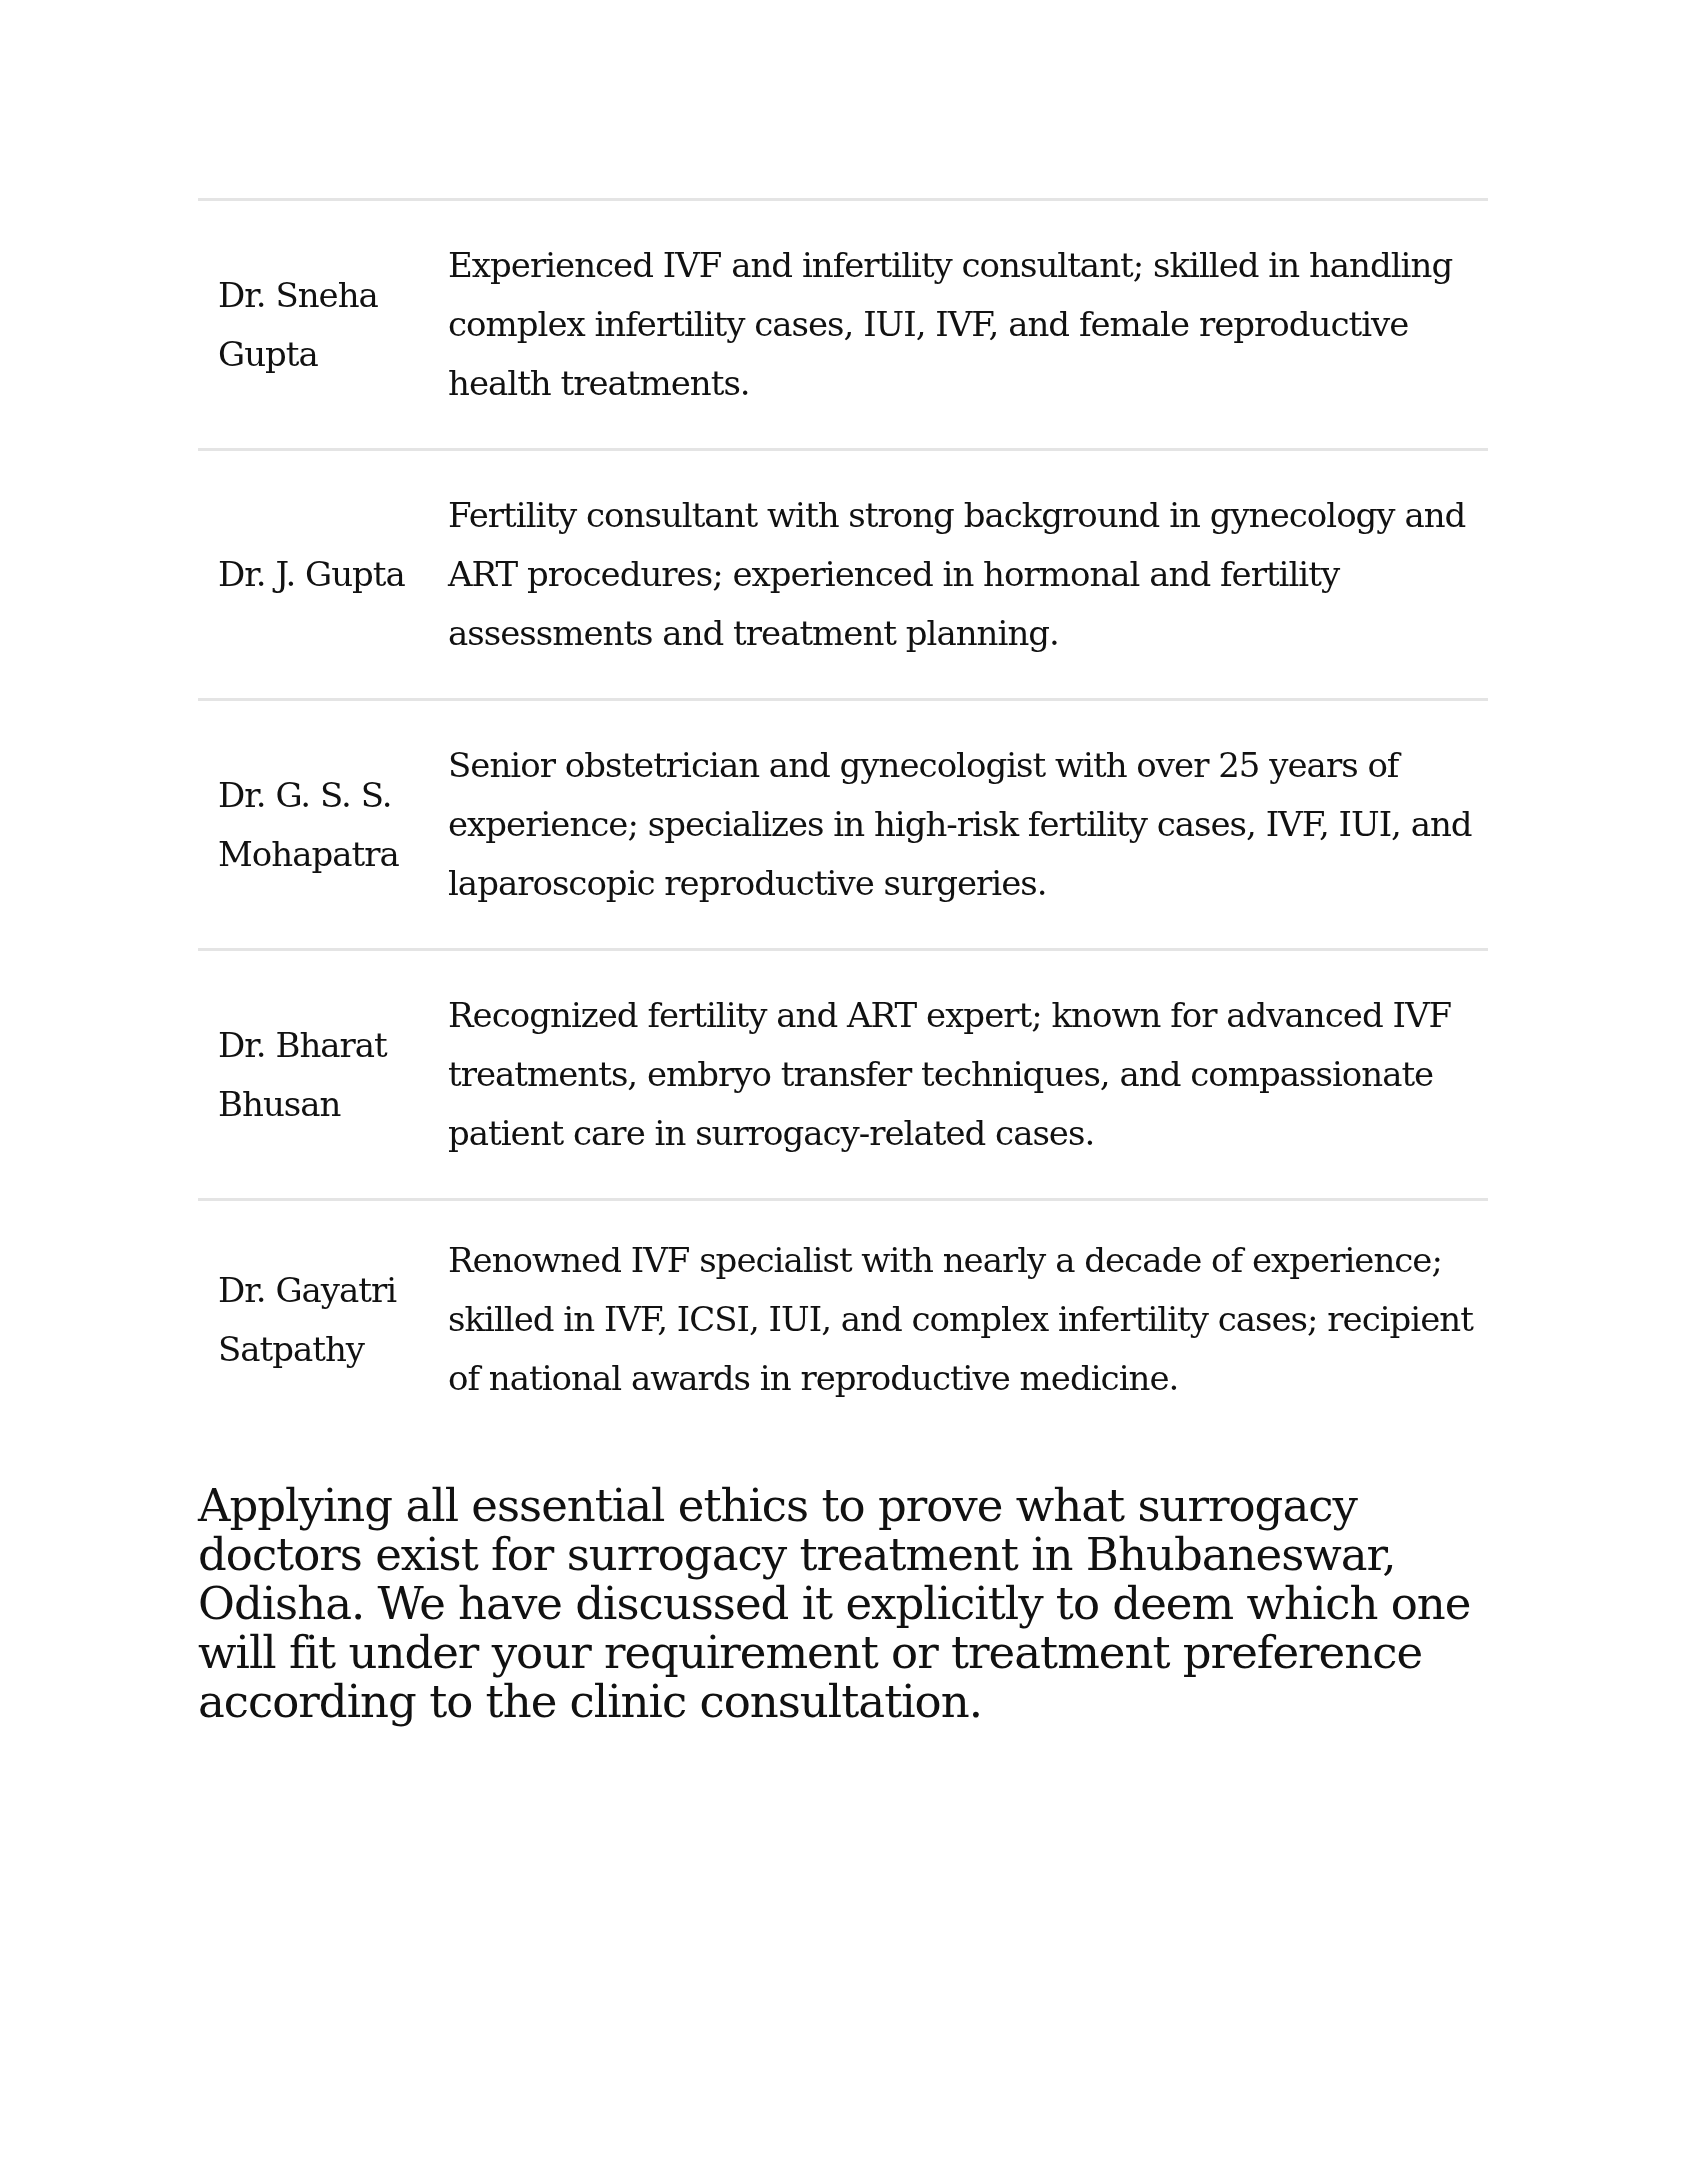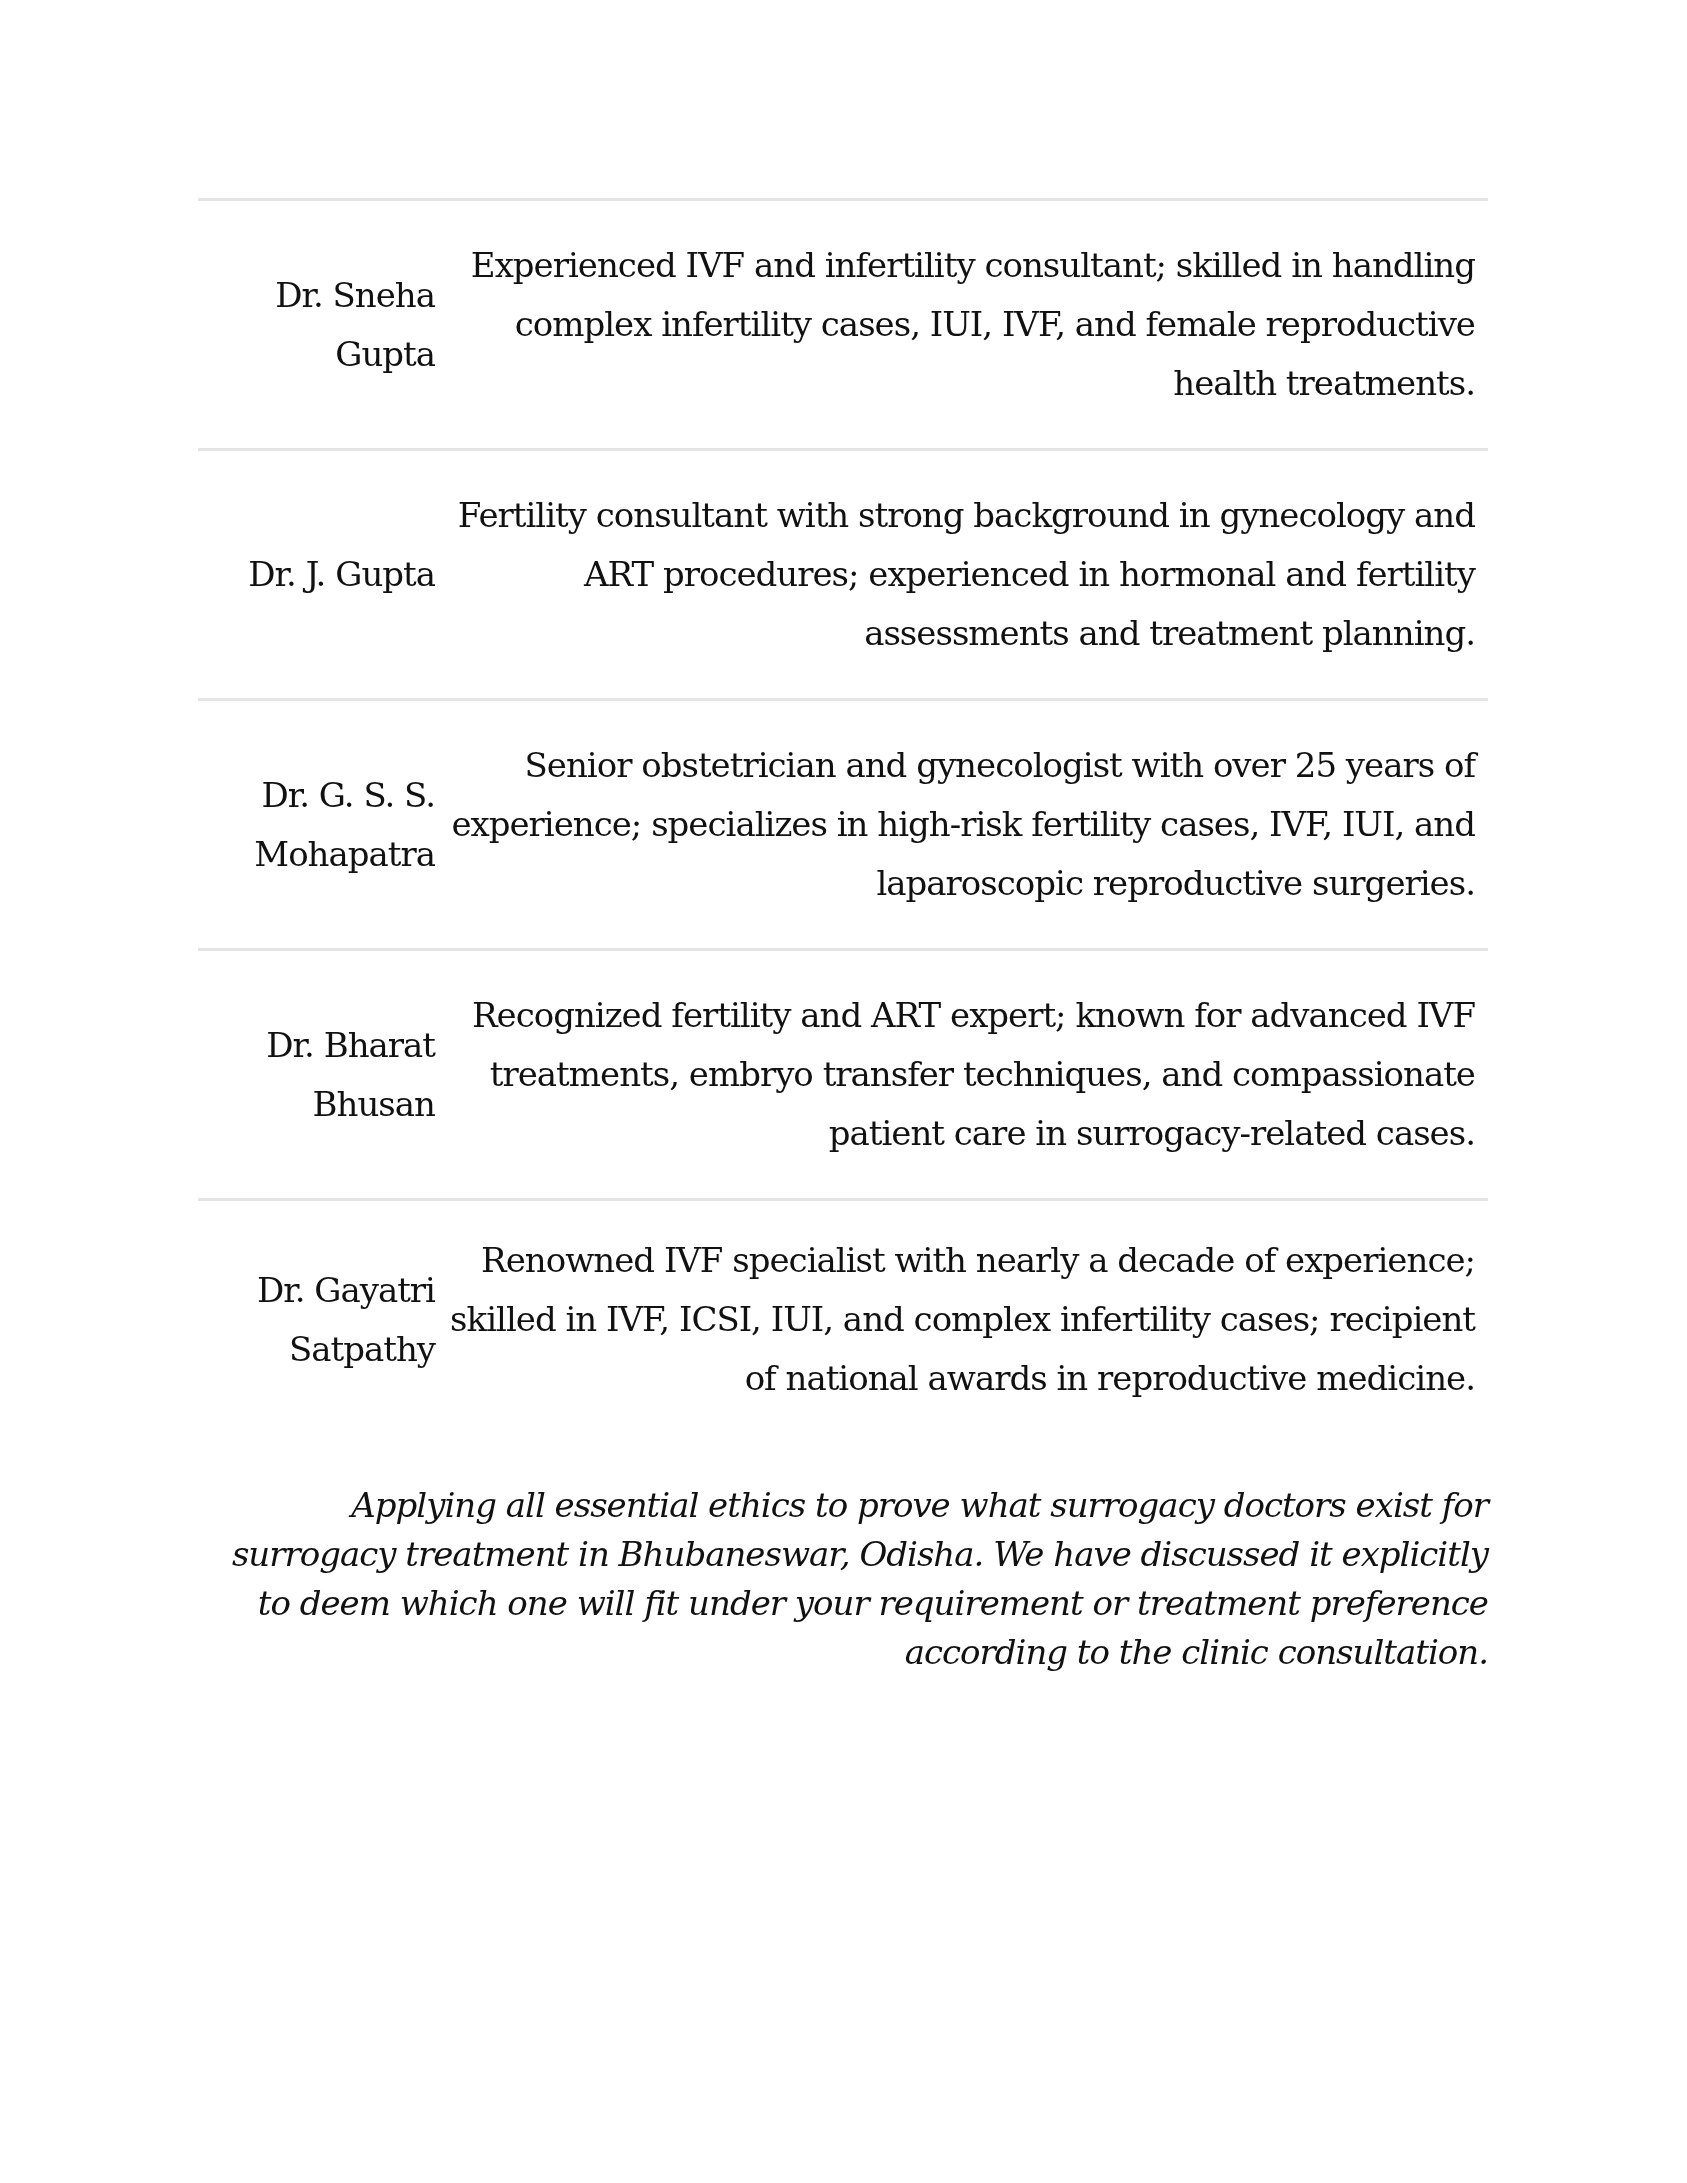--- a/index.html
+++ b/index.html
@@ -1,24 +1,24 @@
 <!DOCTYPE html>
 <html style="font-size:10.5px"><head>
 <meta charset="utf-8">
 <style>
   html, body { margin: 0; padding: 0; background: #ffffff; }
   body { width: 1687px; height: 2183px; position: relative; overflow: hidden; font-family: "DejaVu Serif", "Liberation Serif", serif; color: #111111; }
-  .content { position: absolute; left: 198px; top: 198px; width: 1290px; text-align: right; }
+  .content { position: absolute; left: 198px; top: 198px; width: 1290px; }
   table.doctors { width: 100%; border-collapse: collapse; }
   table.doctors tr { border-top: 3.3px solid #e4e4e4; }
   table.doctors td { vertical-align: middle; padding: 0; height: 247px; font-size: 34px; line-height: 59px; letter-spacing: -1px; }
   table.doctors td.name { width: 217px; padding-left: 20px; padding-right: 13px; }
   table.doctors td.desc { padding-right: 13px; }
   table.doctors tr:last-child td { height: 237px; }
-  .closing { margin-top: 43px; font-size: 34px; line-height: 49px; letter-spacing: -1px; width: 1290px; font-style: italic; }
+  .closing { margin-top: 43px; font-size: 45px; line-height: 49px; letter-spacing: -1px; width: 1290px; }
 </style>
 </head>
 <body>
 
 <div class="content">
   <table class="doctors">
     <tbody>
       <tr>
         <td class="name">Dr. Sneha Gupta</td>
         <td class="desc">Experienced IVF and infertility consultant; skilled in handling complex infertility cases, IUI, IVF, and female reproductive health treatments.</td>

